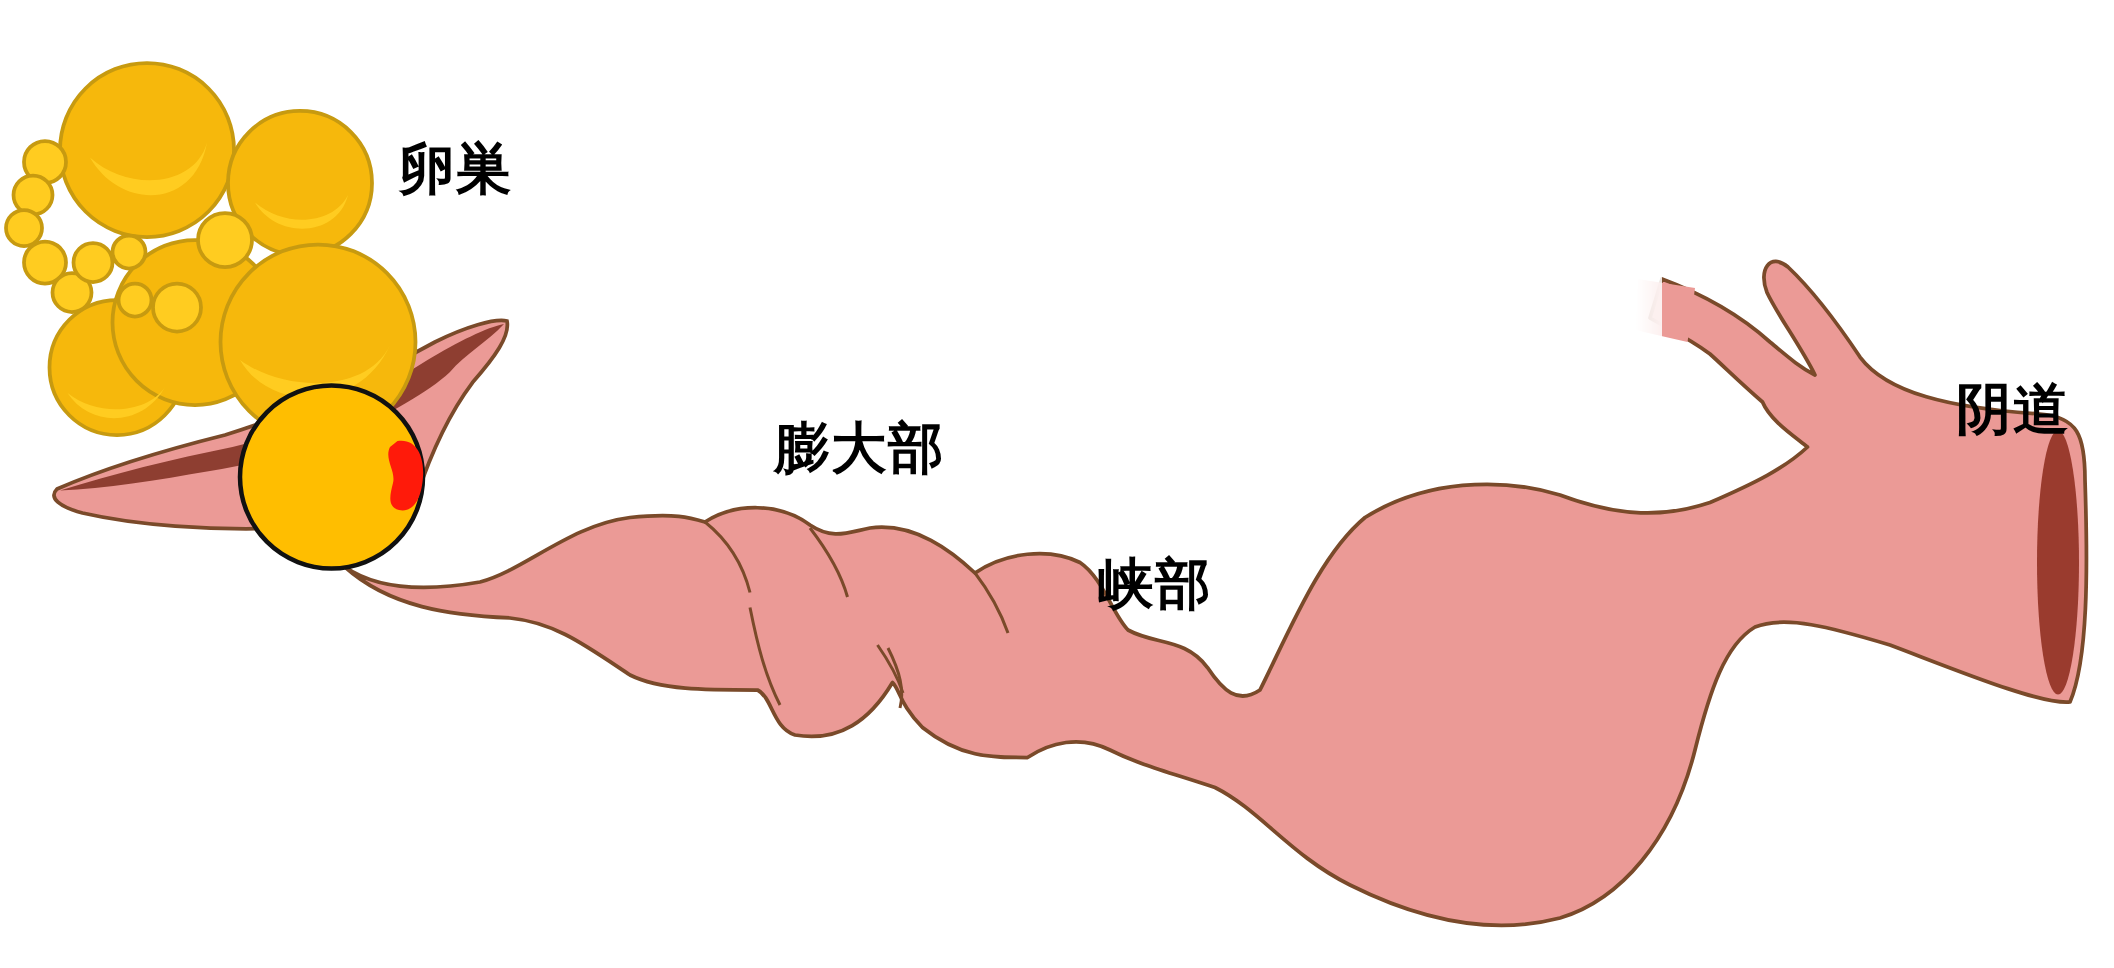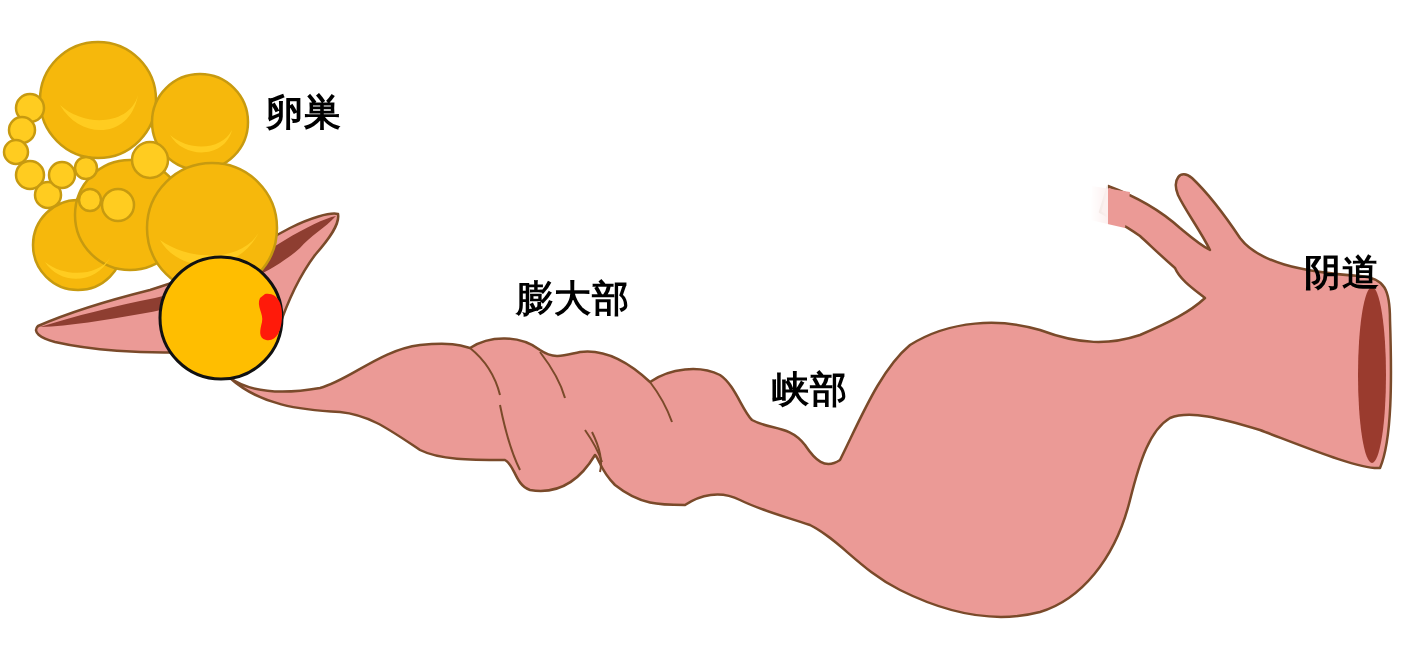--- a/index.html
+++ b/index.html
@@ -91,15 +91,15 @@
     </g>
 
     <g>
       <circle cx="221" cy="318" r="61" fill="#FFBE00" stroke="#111111" stroke-width="3"></circle>
       <path d="M265,294 C278,292 283,305 282,318 C281,332 276,342 266,340 C258,338 260,330 262,322 C264,314 256,306 260,298 Z" fill="#FF1A0A"></path>
     </g>
   </svg>
 
   <div class="label" style="left:266px; top:94px;">卵巣</div>
   <div class="label" style="left:516px; top:280px;text-align:center;">膨大部</div>
-  <div class="label" style="left:772px; top:371px;">峡部</div>
+  <div class="label" style="left:732px; top:371px;">峡部</div>
   <div class="label" style="left:1304px; top:206px;margin-top:48px;">阴道</div>
 </div>
 
 </body></html>

